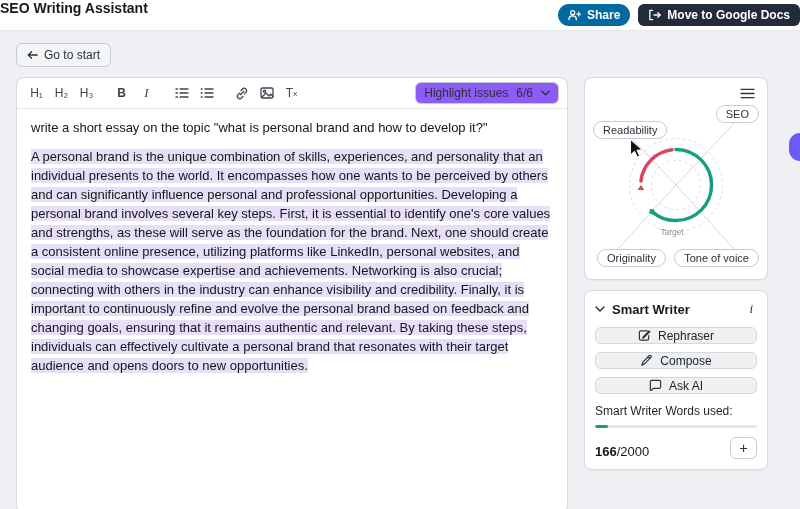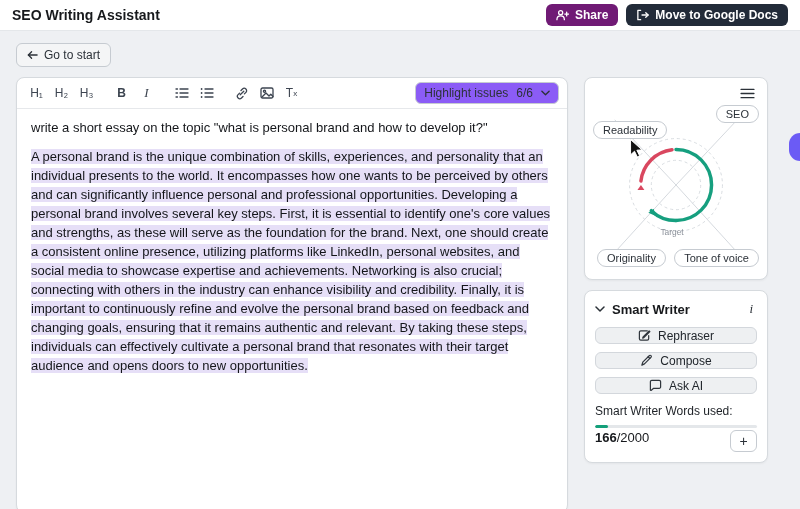--- a/index.html
+++ b/index.html
@@ -7,30 +7,30 @@
   body {
     font-family: "Liberation Sans", sans-serif;
     background: #eef0f3;
     overflow: hidden;
     position: relative;
     color: #16181c;
   }
   
   .appbar {
     height: 31px; background: #fff; border-bottom: 1px solid #e4e7ea;
-    display: flex; align-items: center; justify-content: space-between;
-    padding: 0 12px;
+    display: flex; justify-content: space-between;
+    padding: 0 0;
     gap: 12px;
   }
   .appbar-title { font-size: 14px; font-weight: 700; color: #17191c; }
   .appbar-actions { display: flex; gap: 8px; align-items: center; }
   .btn-share {
     display: inline-flex; align-items: center; gap: 6px;
-    background: #701a75; color: #fff; font-size: 12px; font-weight: 600;
-    border: none; border-radius: 6px; padding: 4px 10px; cursor: pointer;
+    background: #0369a1; color: #fff; font-size: 12px; font-weight: 600;
+    border: none; border-radius: 11px; padding: 4px 10px; cursor: pointer;
   }
   .btn-move {
     display: inline-flex; align-items: center; gap: 6px;
     background: #222b39; color: #fff; font-size: 12px; font-weight: 600;
     border: none; border-radius: 6px; padding: 4px 10px; cursor: pointer;
   }
   
   .subheader { padding: 12px 16px 10px; }
   .btn-gostart {
     display: inline-flex; align-items: center; gap: 6px;
@@ -100,21 +100,21 @@
   }
   .sw-btn {
     width: 100%; height: 17px; display: flex; align-items: center; justify-content: center;
     gap: 7px; background: #eef0f2; border: 1px solid #d3d7dc; border-radius: 6px;
     font-size: 12px; color: #21262c; cursor: pointer; margin-bottom: 8px;
     font-family: "Liberation Sans", sans-serif;
   }
   .sw-words-label { font-size: 12px; color: #1d2126; margin: 10px 0 7px; }
   .sw-bar { height: 3px; background: #e4e7ea; border-radius: 2px; overflow: hidden; }
   .sw-bar-fill { height: 100%; width: 8.3%; background: #14a07a; border-radius: 2px; }
-  .sw-foot { display: flex; align-items: flex-start; justify-content: space-between; margin-top: 2px; }
+  .sw-foot { display: flex; align-items: flex-end; justify-content: space-between; margin-top: 9px; }
   .sw-count { font-size: 13px; color: #16181c; }
   .sw-count b { font-weight: 700; }
   .btn-plus {
     width: 27px; height: 22px; border: 1px solid #c6cbd1; background: #fff;
     border-radius: 6px; font-size: 14px; color: #2b3138; cursor: pointer;
     display: inline-flex; align-items: center; justify-content: center;
   }
   
   .side-handle {
     position: absolute; right: 0; top: 133px; width: 11px; height: 28px;

